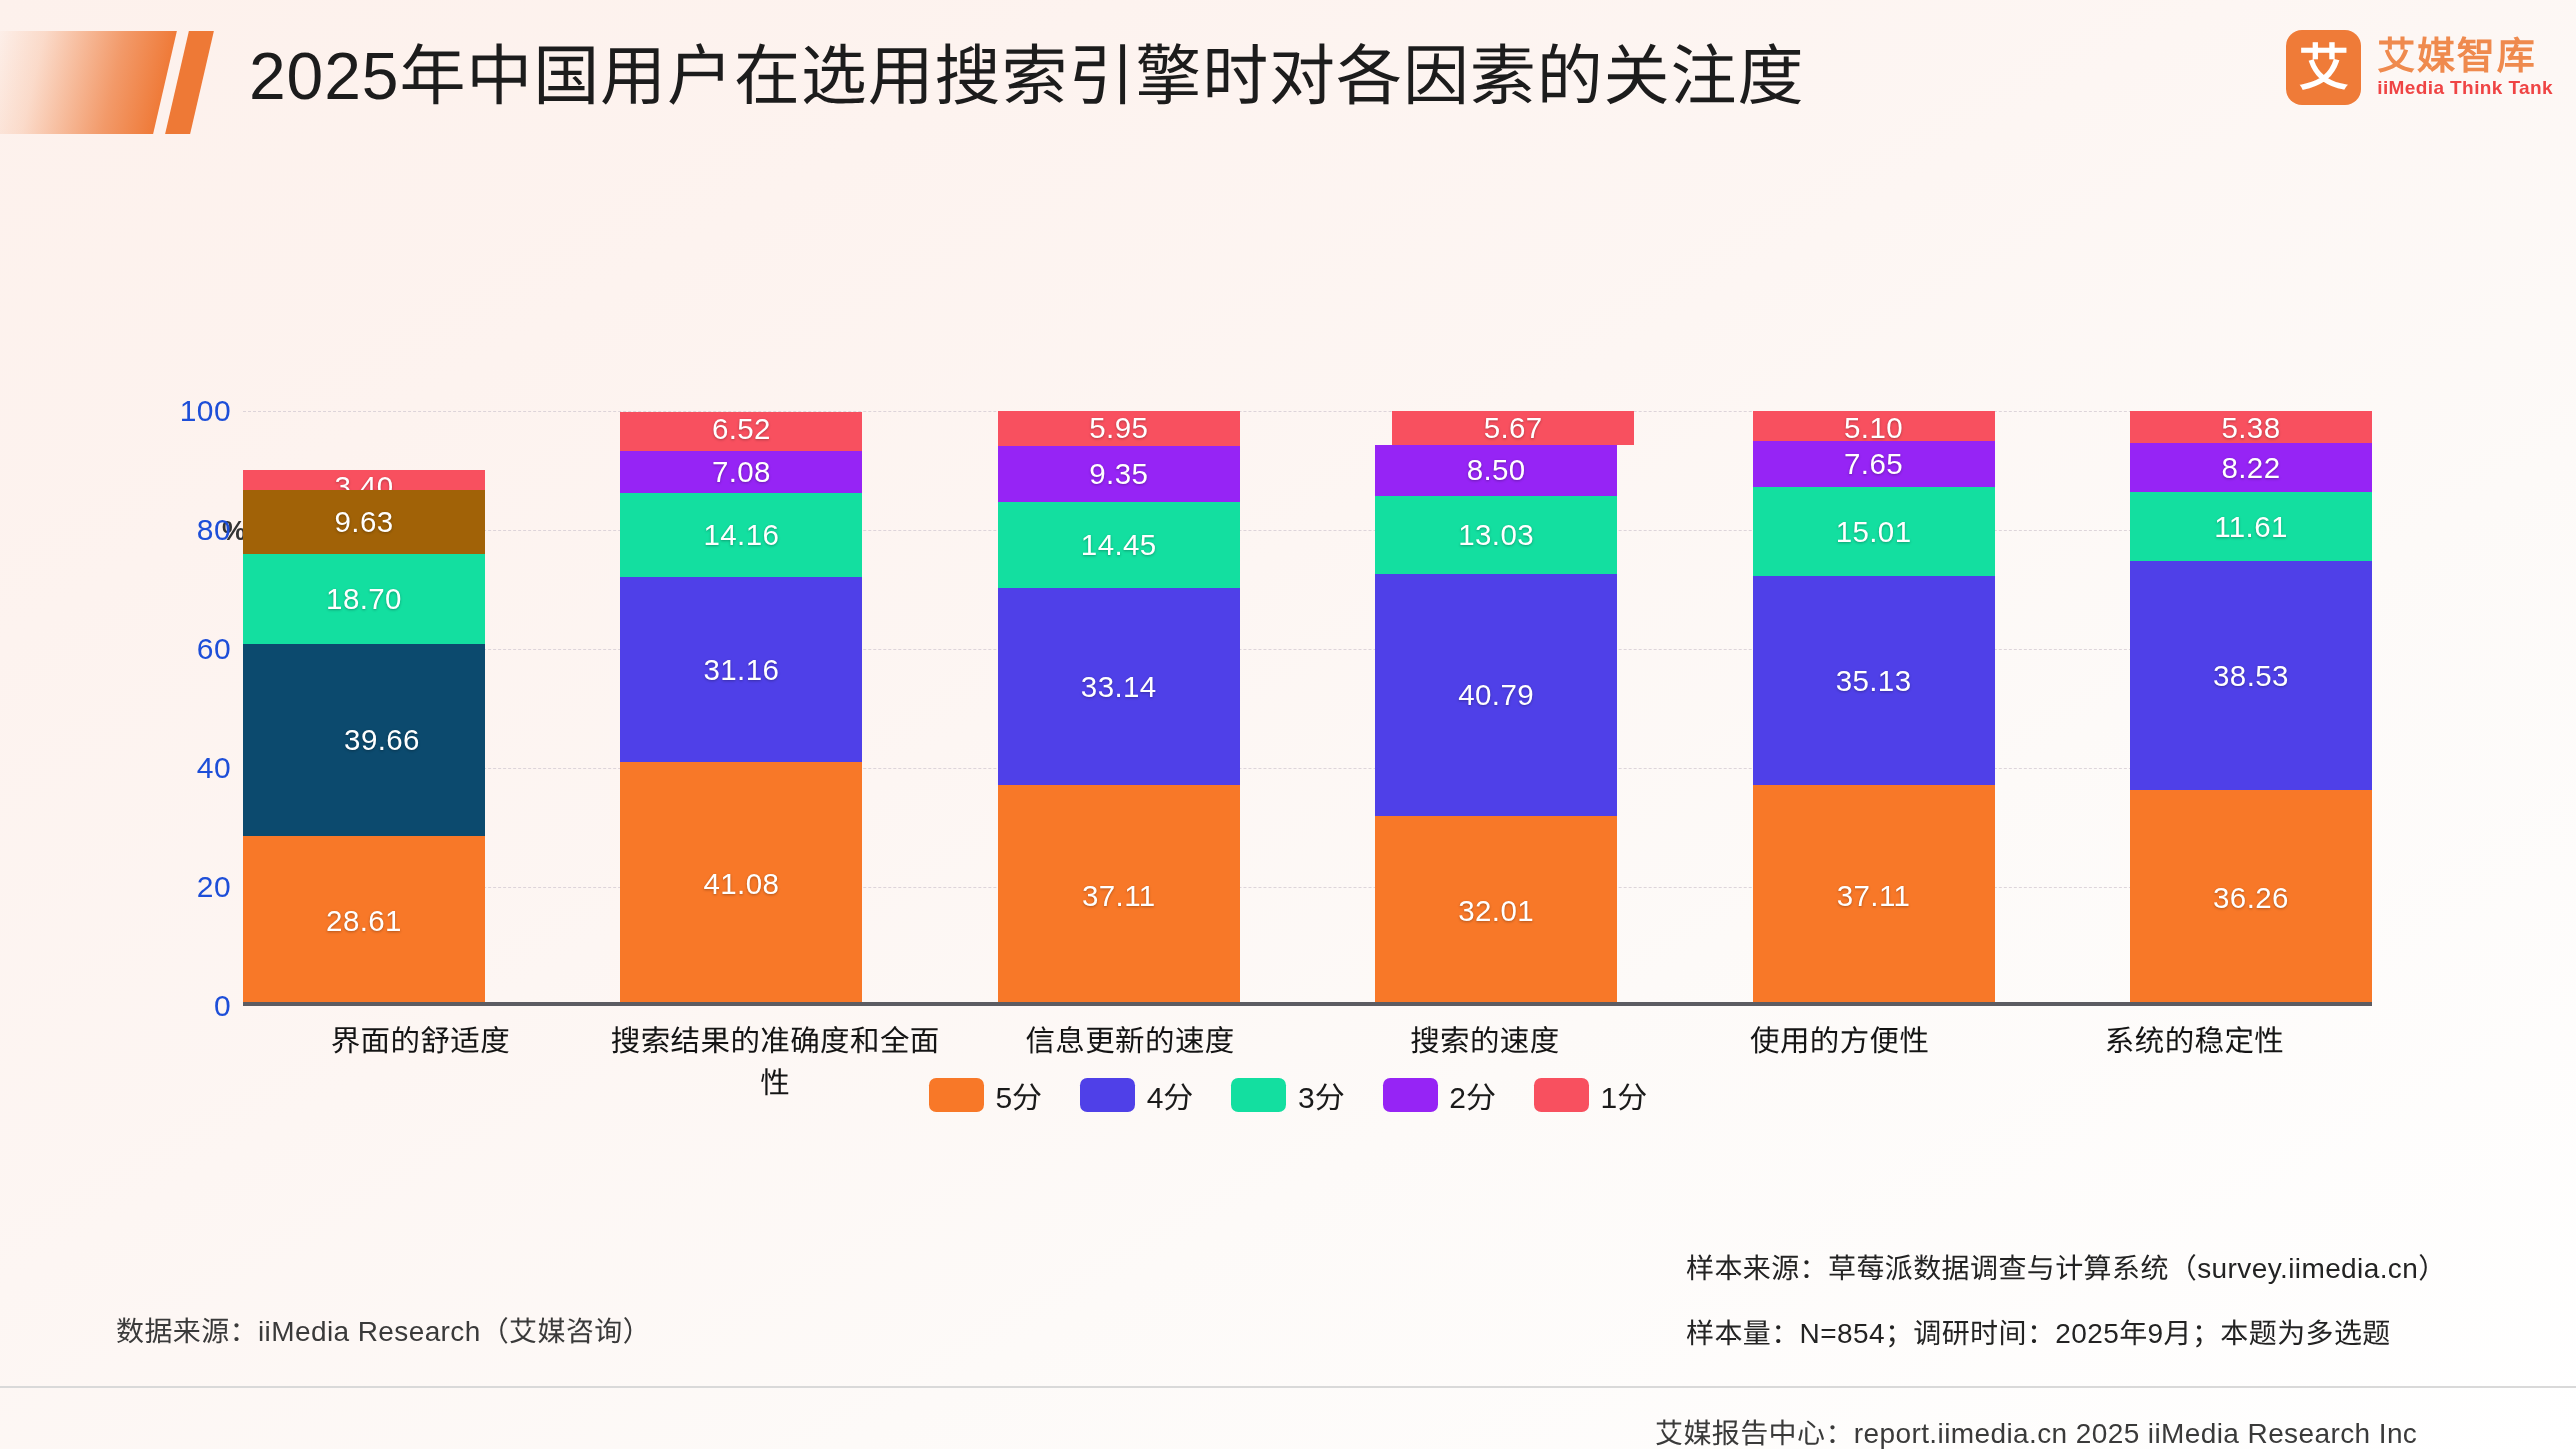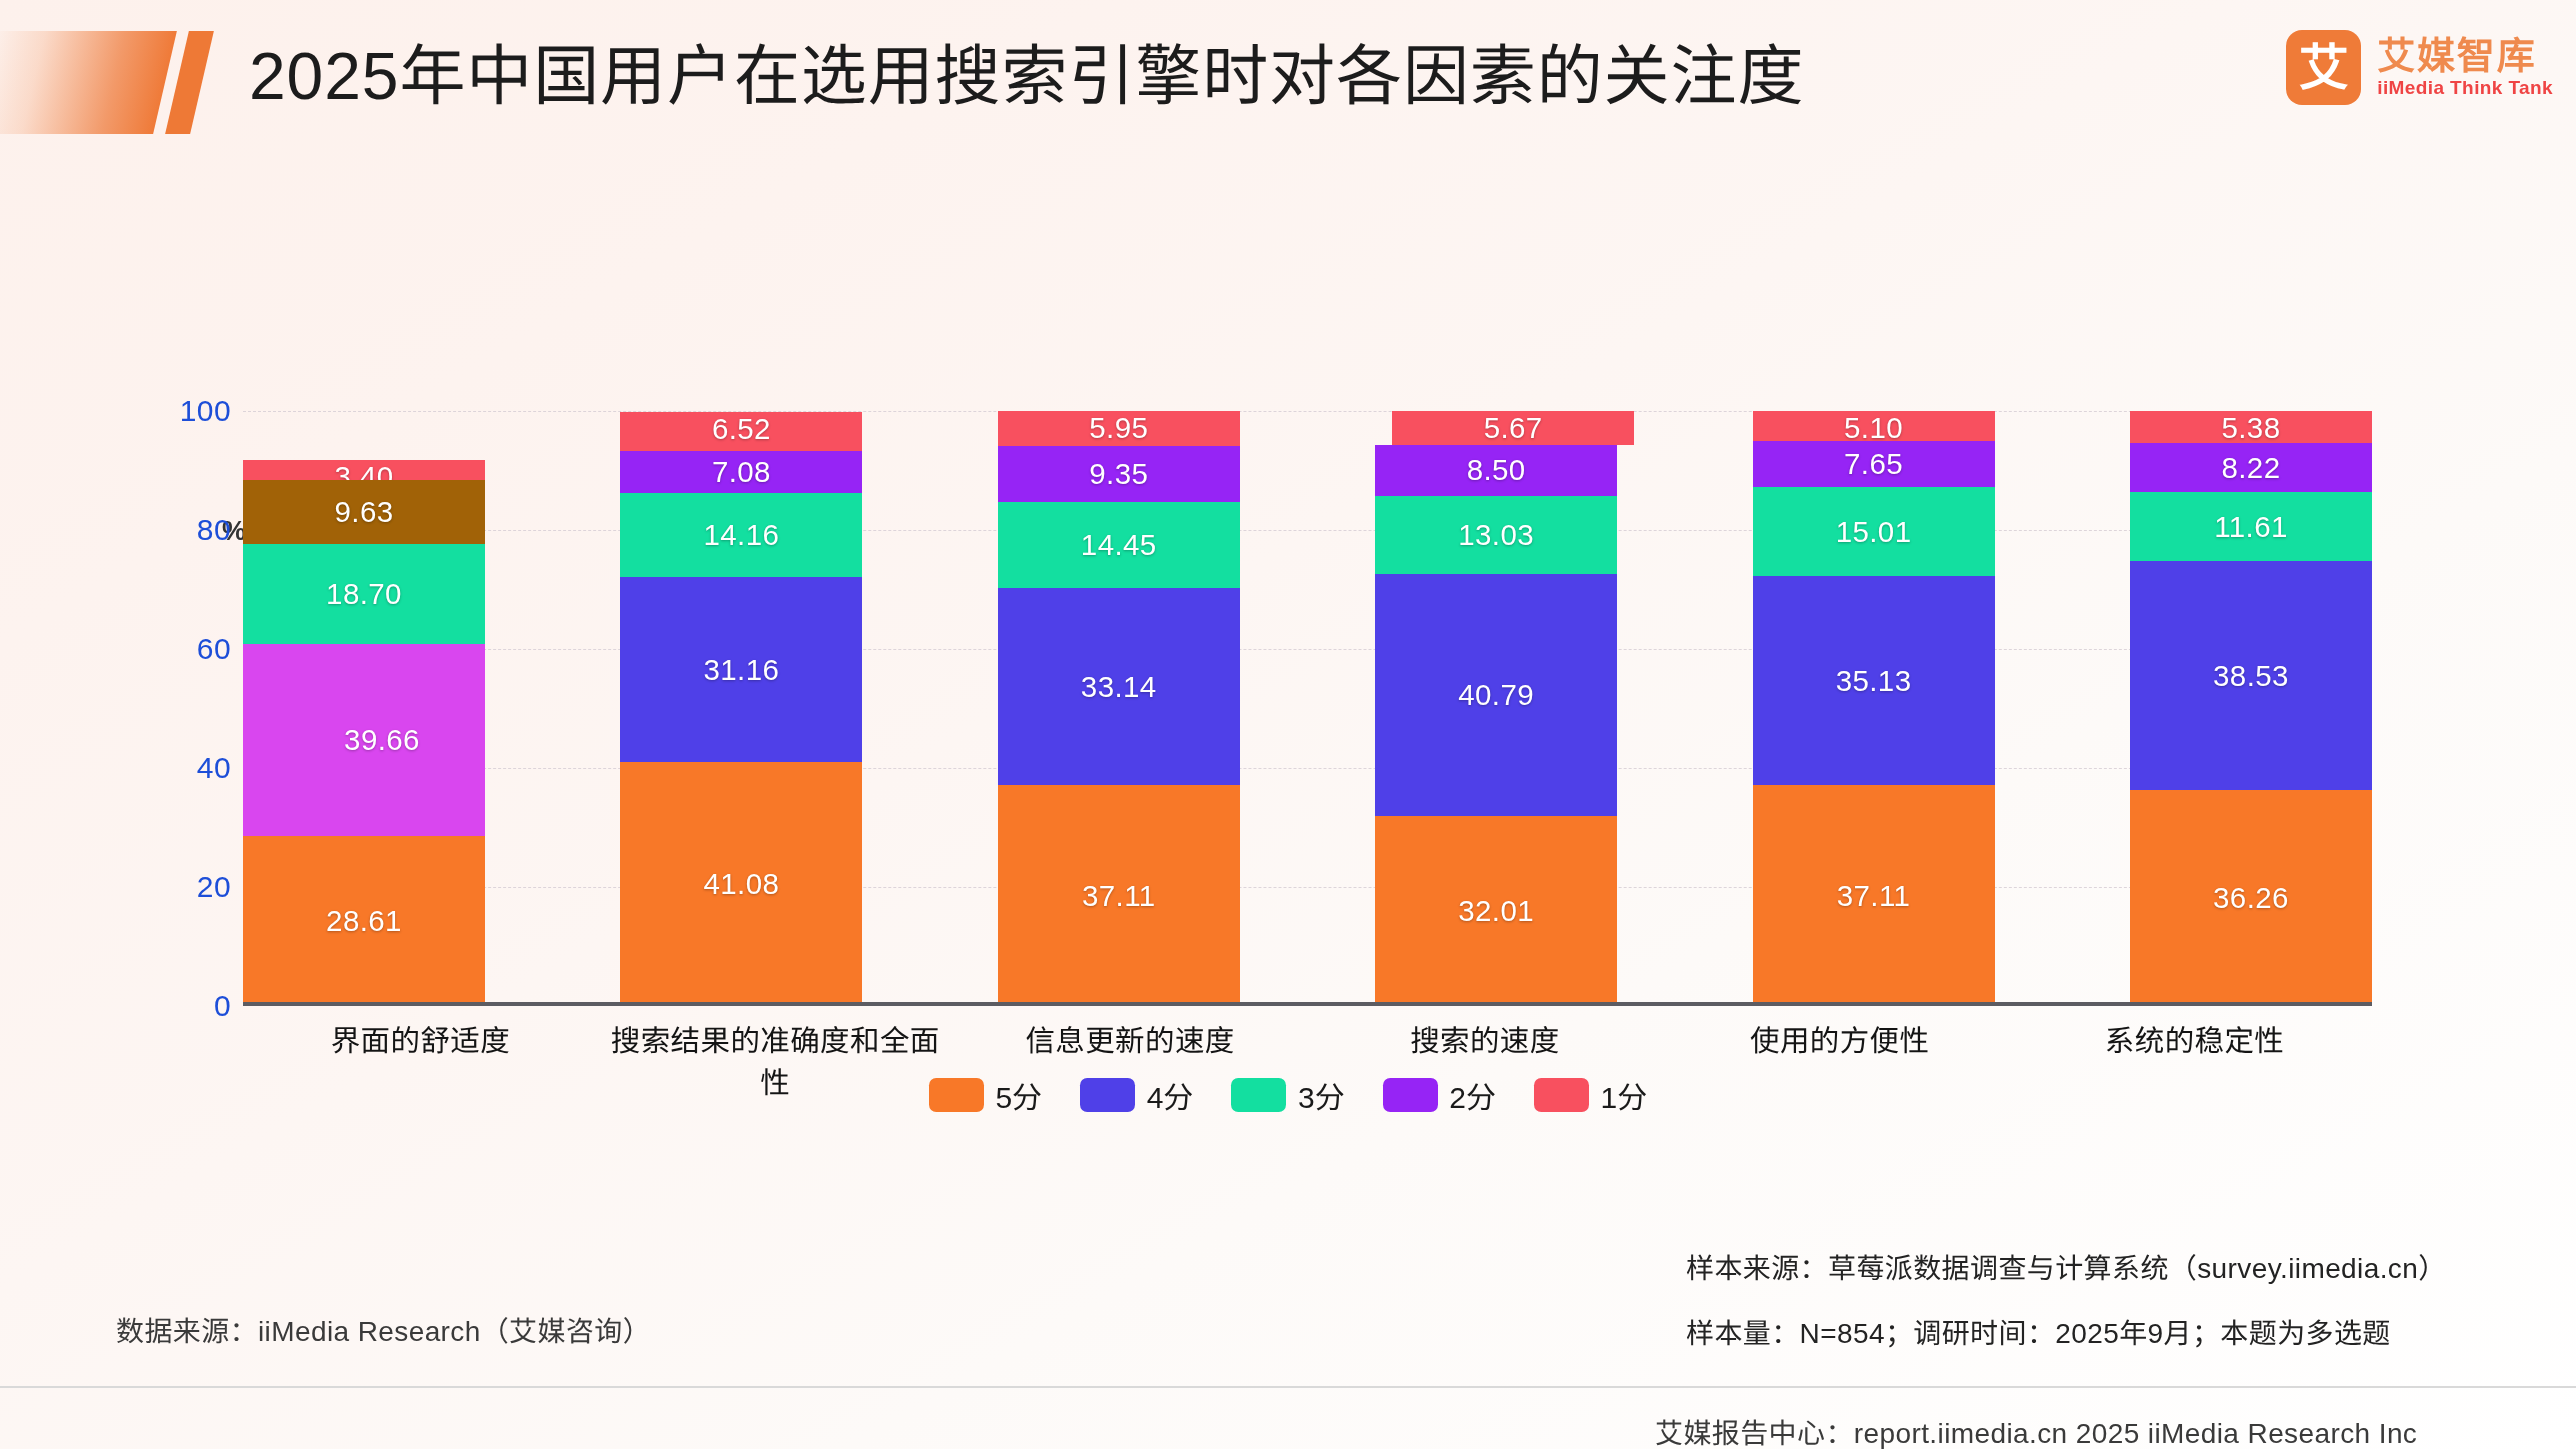--- a/index.html
+++ b/index.html
@@ -146,22 +146,22 @@
         <div class="gridline" style="top: 476px;"></div>
         <div class="gridline" style="top: 357px;"></div>
         <div class="gridline" style="top: 238px;"></div>
         <div class="gridline" style="top: 119px;"></div>
         <div class="gridline" style="top: 0px;"></div>
       </div>
     <div id="bars">
         <div class="bar-col">
           <div class="seg tiny" style="height: 20px; background: rgb(248, 80, 95);">3.40</div>
           <div class="seg" style="height: 64px; background: #a16207;">9.63</div>
-          <div class="seg" style="height: 100px; background: rgb(19, 223, 160);">18.70</div>
-          <div class="seg" style="height: 192px; background: #d946ef; padding-left: 36px;">39.66</div>
+          <div class="seg" style="height: 90px; background: rgb(19, 223, 160);">18.70</div>
+          <div class="seg" style="height: 192px; background: #0c4a6e; padding-left: 36px;">39.66</div>
           <div class="seg" style="height: 170px; background: rgb(248, 120, 40);">28.61</div>
         </div>
         <div class="bar-col">
           <div class="seg tiny" style="height: 39px; background: rgb(248, 80, 95);">6.52</div>
           <div class="seg" style="height: 42px; background: rgb(150, 36, 245);">7.08</div>
           <div class="seg" style="height: 84px; background: rgb(19, 223, 160);">14.16</div>
           <div class="seg" style="height: 185px; background: rgb(79, 64, 232);">31.16</div>
           <div class="seg" style="height: 244px; background: rgb(248, 120, 40);">41.08</div>
         </div>
         <div class="bar-col">

